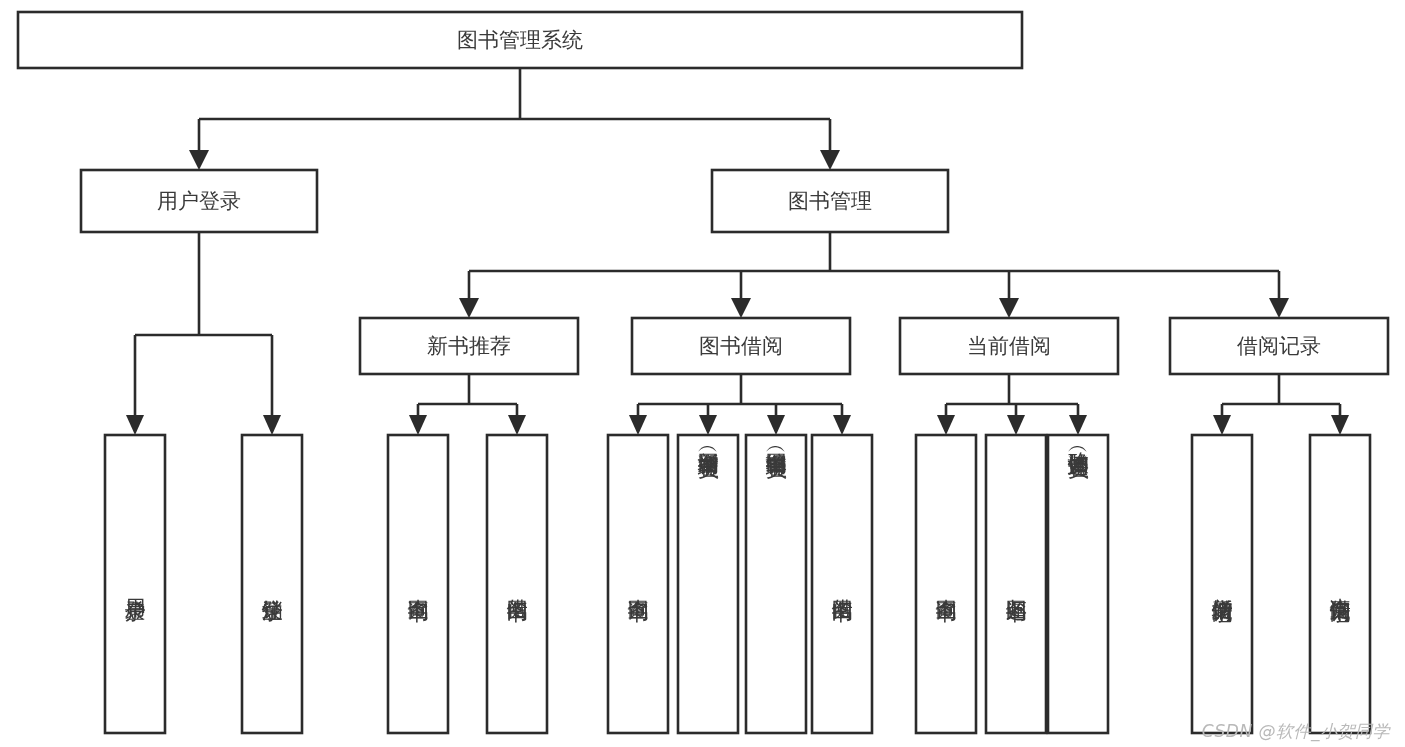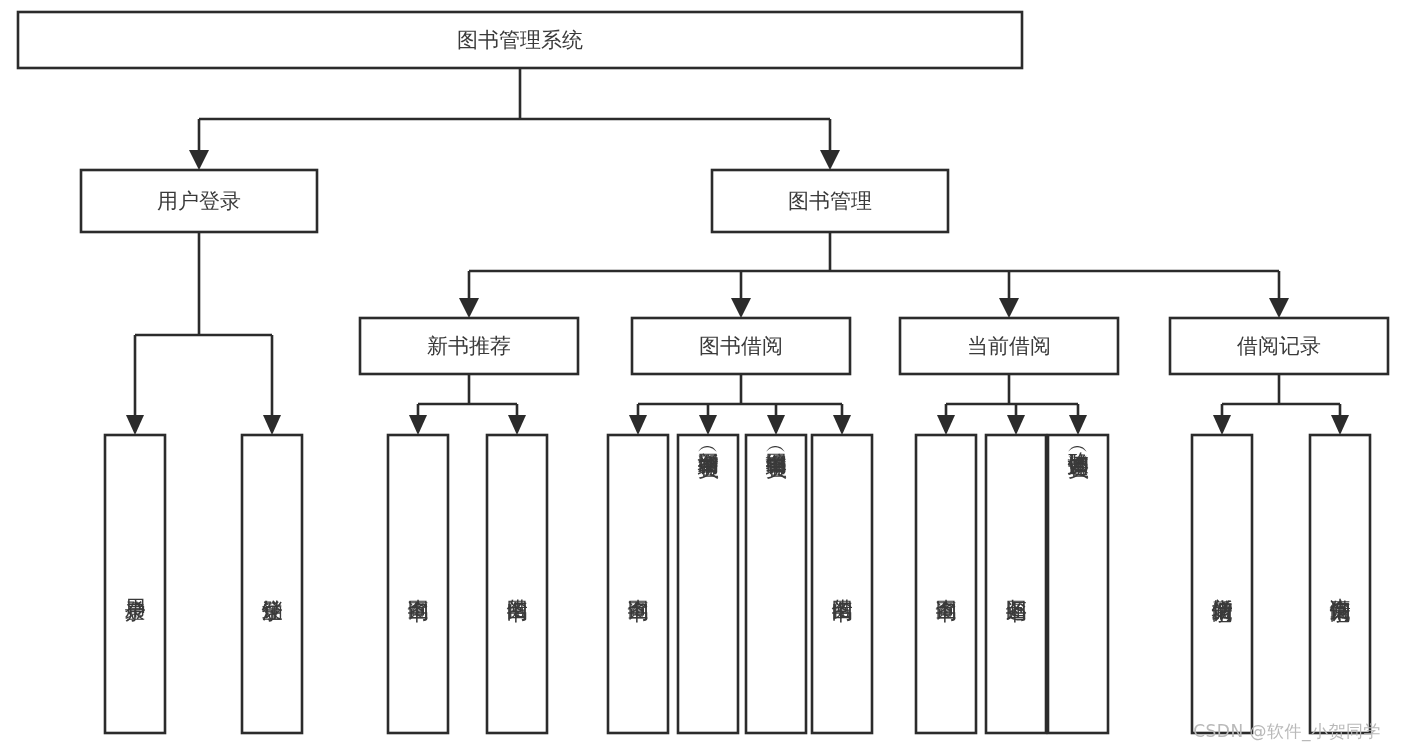--- a/index.html
+++ b/index.html
@@ -64,28 +64,29 @@
     font-family: "DejaVu Sans", "Liberation Sans", sans-serif;
     font-size: 21px;
     line-height: 1.08;
     color: #3a3a3a;
     letter-spacing: 1px;
     white-space: nowrap;
     text-align: center;
   }
   .watermark {
     position: absolute;
-    right: 24px;
+    right: 15px;
     bottom: 4px;
     font-family: "DejaVu Sans", "Liberation Sans", sans-serif;
     font-size: 17px;
     color: #b9b9b9;
     letter-spacing: 0.5px;
     white-space: nowrap;
     pointer-events: none;
+    font-style: italic;
   }
 </style>
 </head>
 <body>
 
 <div id="diagram-root">
 
   <svg id="tree-svg" viewBox="0 0 1405 747">
     <defs>
       <marker id="arrow" viewBox="0 0 12 12" refX="6" refY="11" markerWidth="9" markerHeight="11" orient="auto-start-reverse">

